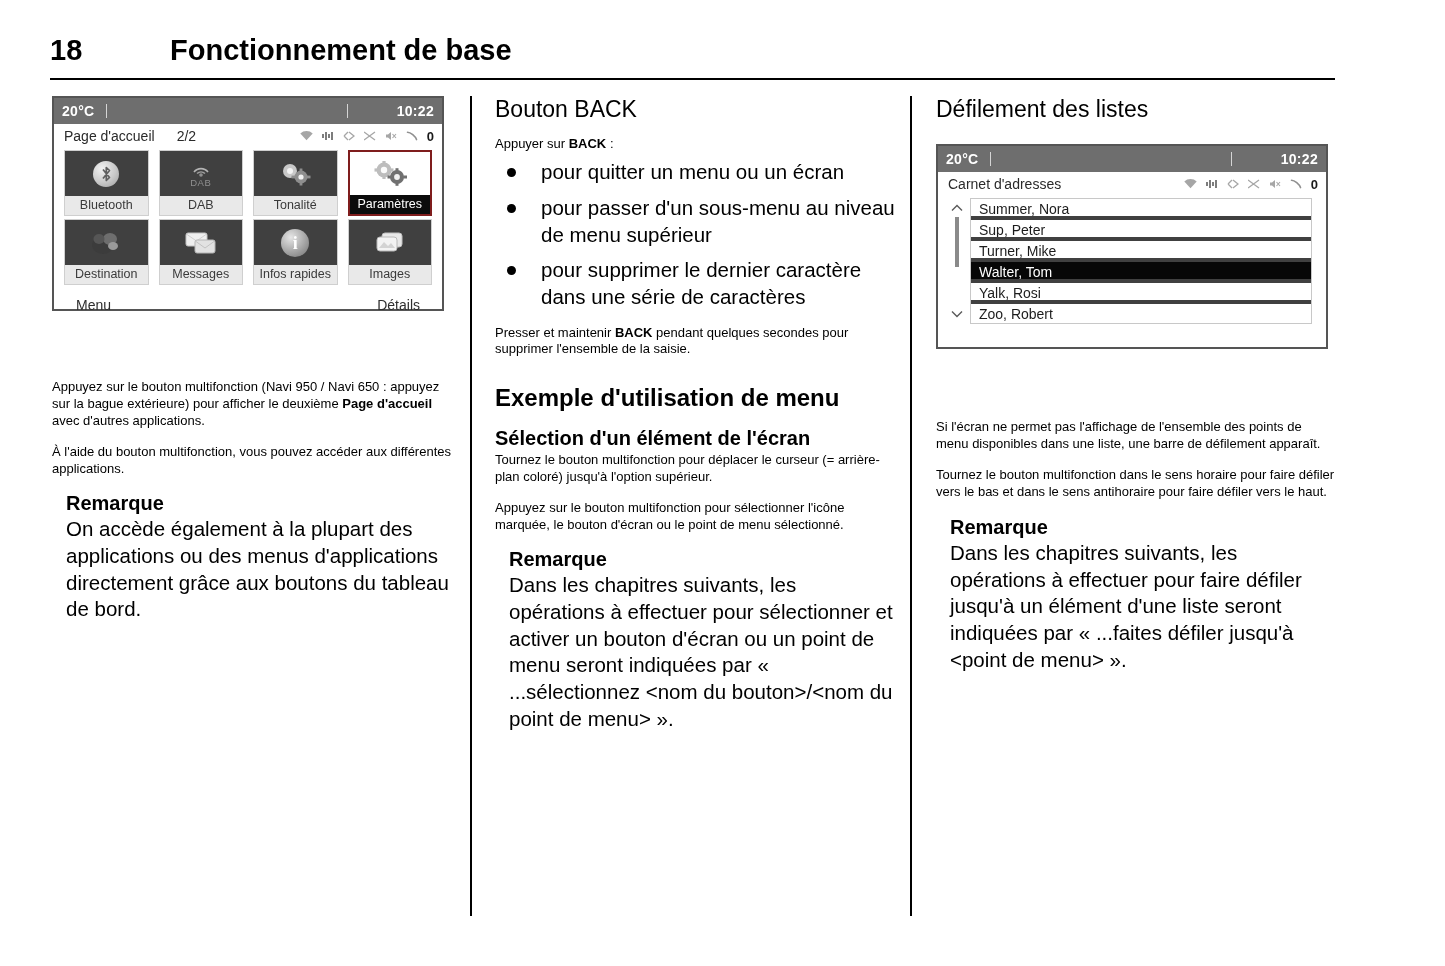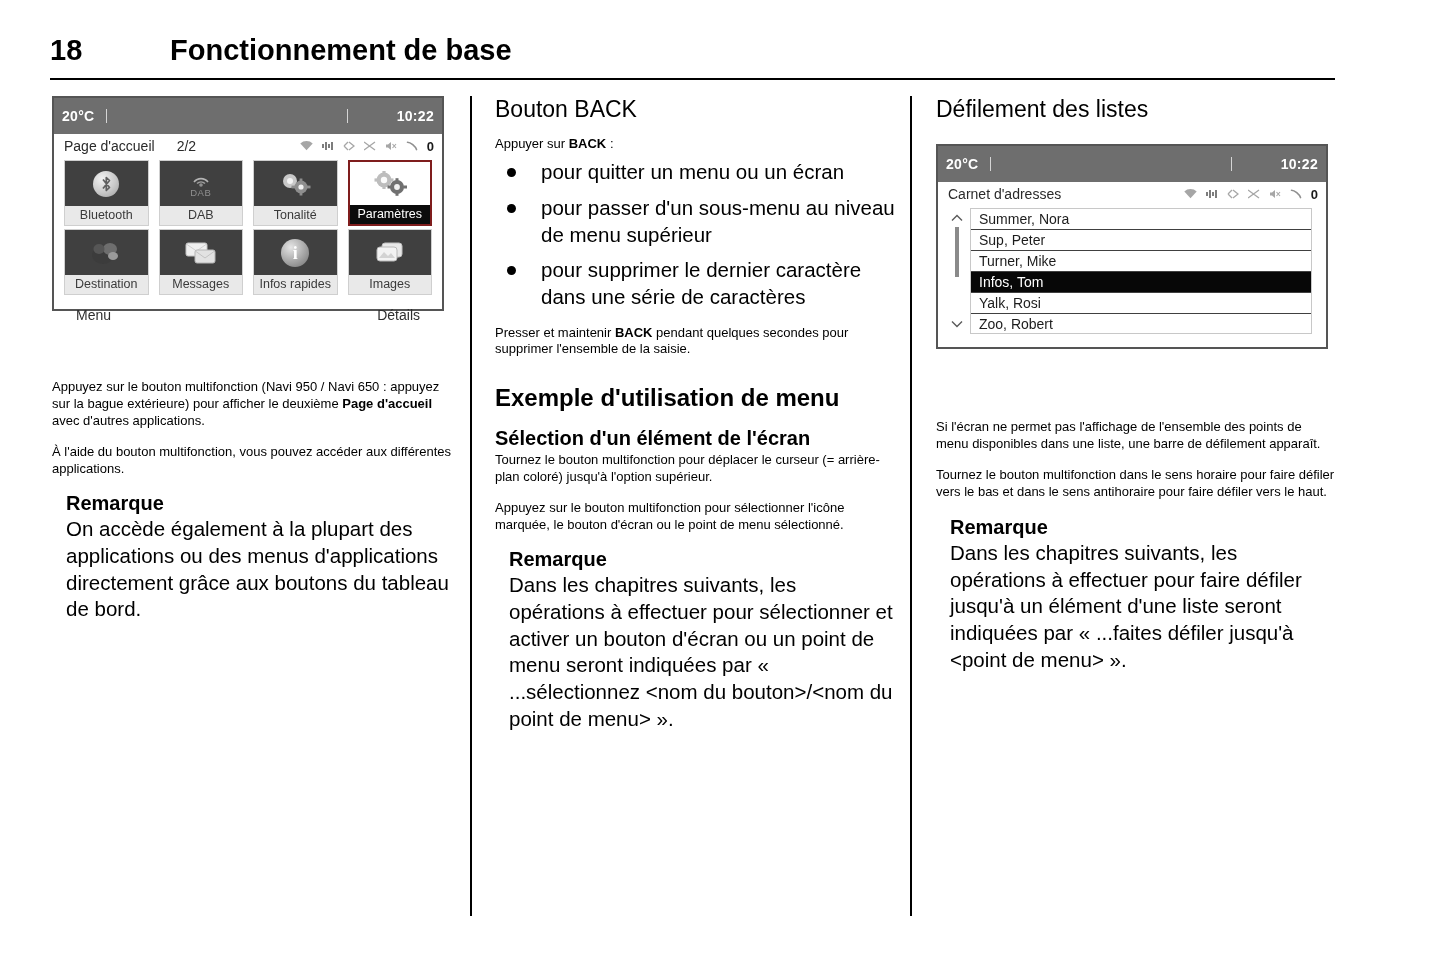--- a/index.html
+++ b/index.html
@@ -143,21 +143,21 @@
   .device-home {
     width: 392px;
     height: 215px;
     margin-bottom: 8px;
   }
   .device-list {
     width: 392px;
     height: 205px;
   }
   .dev-statusbar {
-    height: 36px;
+    height: 26px;
     background: #6e6e6e;
     color: #ffffff;
     font-size: 14px;
     display: flex;
     align-items: center;
     justify-content: space-between;
     padding: 0 8px;
     box-sizing: border-box;
   }
   .dev-statusbar .sb-left { display: flex; align-items: center; }
@@ -298,21 +298,21 @@
     border: 1px solid #c8c8c8;
     box-sizing: border-box;
     background: #fff;
   }
   .list-row {
     height: 21px;
     line-height: 21px;
     font-size: 14px;
     color: #1c1c1c;
     padding-left: 8px;
-    border-bottom: 1px solid #404040;
+    border-bottom: 4px solid #404040;
     box-sizing: border-box;
     white-space: nowrap;
     overflow: hidden;
   }
   .list-row:last-child { border-bottom: none; }
   .list-row.selected {
     background: #070707;
     color: #ffffff;
   }
 
@@ -627,21 +627,21 @@
         <span class="scroll-arrow">
           <svg width="12" height="8" viewBox="0 0 12 8">
               <path d="M1 1.5 6 6.5 11 1.5" stroke="#5a5a5a" stroke-width="1.4" fill="none"></path>
             </svg>
         </span>
       </div>
       <div class="list-items">
         <div class="list-row">Summer, Nora</div>
         <div class="list-row">Sup, Peter</div>
         <div class="list-row">Turner, Mike</div>
-        <div class="list-row selected">Infos, Tom</div>
+        <div class="list-row selected">Walter, Tom</div>
         <div class="list-row">Yalk, Rosi</div>
         <div class="list-row">Zoo, Robert</div>
       </div>
     </div>
   </div>
 
   <div style="height:70px"></div>
 
   <p class="body">Si l'écran ne permet pas l'affichage de l'ensemble des points de menu disponibles dans une liste, une barre de défilement apparaît.</p>
 

